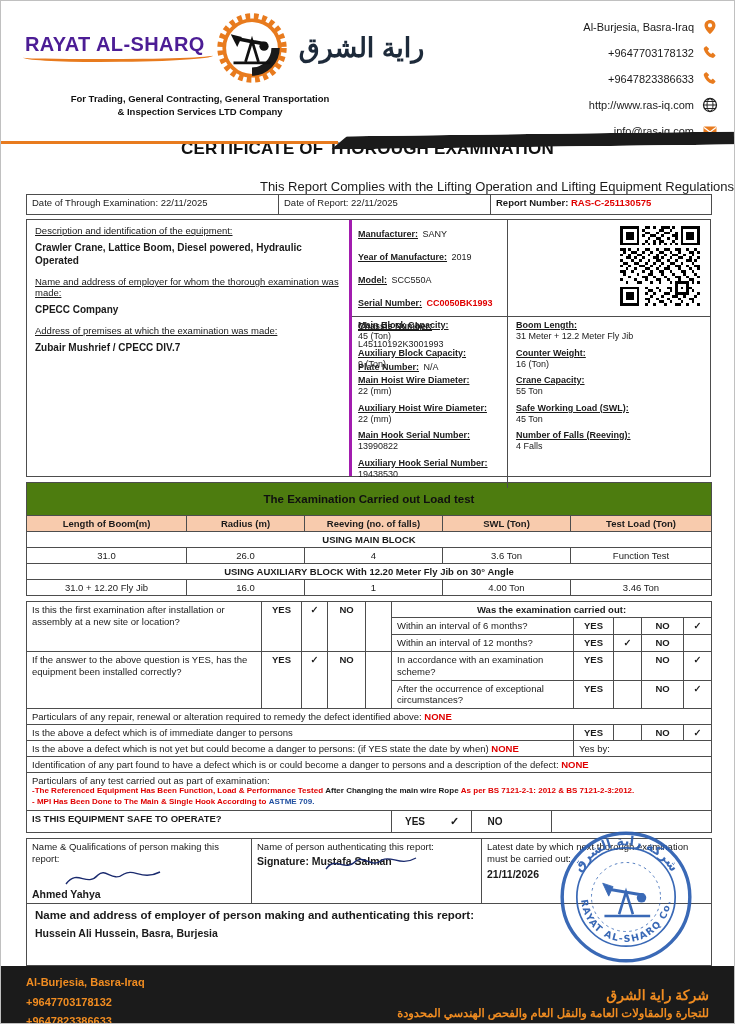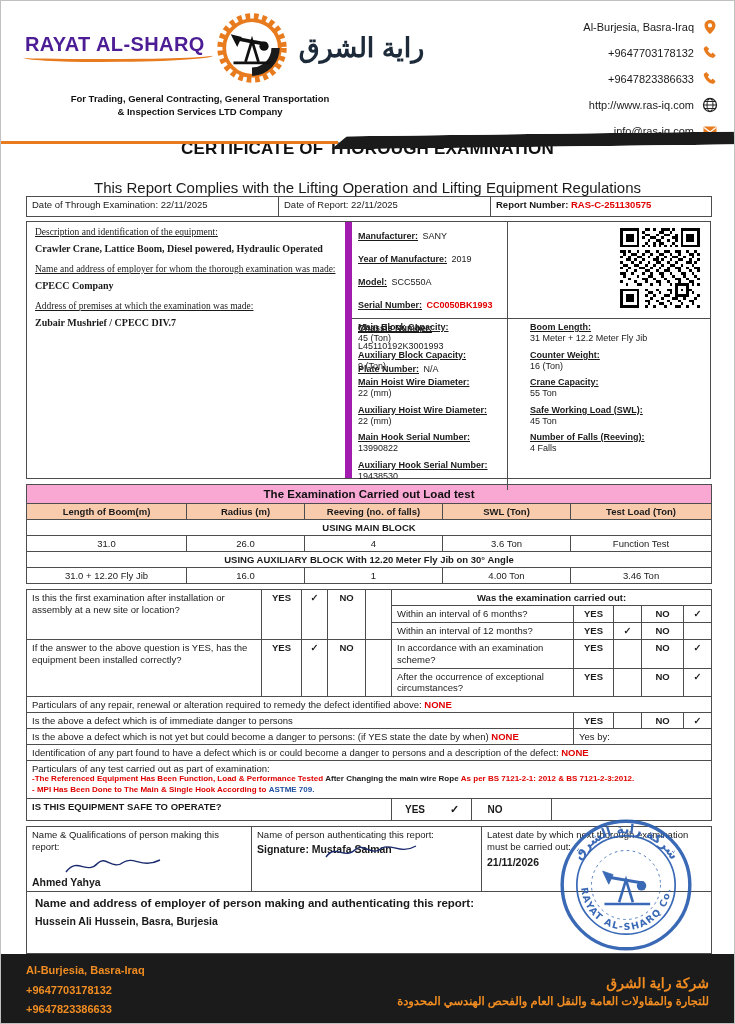--- a/index.html
+++ b/index.html
@@ -25,55 +25,55 @@
 
   
   .band { height:18px; position:relative; margin-top:2px; }
   .band-orange { position:absolute; left:0; top:8px; width:46%; height:3px; background:#e87b1e; }
   .band-black { position:absolute; right:0; top:1px; width:55%; height:13px; background:#1b1b1b;
     clip-path:polygon(16px 0, 100% 0, 100% 100%, 0 100%); transform:rotate(-.7deg); }
 
   
   .title-block { text-align:center; margin-top:6px; }
   .h1 { font-size:17px; font-weight:bold; color:#101010; letter-spacing:.2px; }
-  .h2 { font-size:15px; color:#1a1a1a; margin-top:20px; }
+  .h2 { font-size:13px; color:#1a1a1a; margin-top:20px;text-align:right; }
   .cert-page { text-align:right; font-size:8.5px; font-weight:bold; padding:3px 25px 1px 0; }
 
   .content { padding:0 25px; flex:1; }
 
   table.t { border-collapse:collapse; width:685px; table-layout:fixed; }
   table.t td { border:1px solid #4d4d4d; padding:2px 5px; font-size:9.5px; vertical-align:top; word-wrap:break-word; }
   .red { color:#e00000; font-weight:bold; }
   .blue { color:#1f4fa0; font-weight:bold; }
 
   
   .dates td { height:20px; vertical-align:middle; }
   .lblb { font-weight:bold; }
 
   
   .equip { border:1px solid #4d4d4d; margin-top:4px; display:flex; height:258px; width:685px; }
-  .equip-left { width:325px; border-right:7px solid #a21caf; padding:5px 8px;font-family:Liberation Serif, serif; }
+  .equip-left { width:325px; border-right:3px solid #a21caf; padding:5px 8px; }
   .equip-right { flex:1; display:flex; flex-direction:column; }
   .equip-top { display:flex; border-bottom:1px solid #4d4d4d; height:97px; }
   .mfg { width:155px; padding:3px 6px; }
   .qr-cell { flex:1; border-left:1px solid #4d4d4d; display:flex; justify-content:flex-end; padding:6px 10px; }
   .equip-bottom { flex:1; display:flex; }
   .cap { width:155px; padding:3px 6px; }
-  .boom { flex:1; border-left:1px solid #4d4d4d; padding:3px 22px; }
+  .boom { flex:1; border-left:1px solid #4d4d4d; padding:3px 8px; }
   .ulabel { font-weight:bold; text-decoration:underline; font-size:9px; }
   .fval { font-size:9px; }
   .spec-line { margin-bottom:4.5px; line-height:1.15; }
   .pair { margin-bottom:5px; line-height:1.25; }
   .eq-label { font-size:9.5px; text-decoration:underline; }
   .eq-value { font-size:10px; font-weight:bold; margin:5px 0 9px; line-height:1.3; }
   .qr { width:80px; height:80px; }
 
   
   .exam { margin-top:5px; }
-  .exam .title-cell { background:#f9a8d4; font-weight:bold; font-size:11.5px; text-align:center; padding:3px; color:#101010; }
+  .exam .title-cell { background:#4d7c0f; font-weight:bold; font-size:11.5px; text-align:center; padding:10px; color:#101010; }
   .exam .head td { background:#f8cbad; font-weight:bold; text-align:center; font-size:9.5px; }
   .exam .sec td { text-align:center; font-weight:bold; font-size:9.5px; }
   .exam .data td { text-align:center; font-size:9.5px; }
 
   
   .q-table { margin-top:5px; }
   .q-table td { padding:2px 4px;margin-top:48px; }
   .qtext { font-size:9.5px; line-height:1.25; vertical-align:middle; }
   .yn { font-weight:bold; text-align:center; vertical-align:middle; font-size:9.5px; }
   .box { text-align:center; vertical-align:middle; font-weight:bold; font-size:11px; padding:0; }

